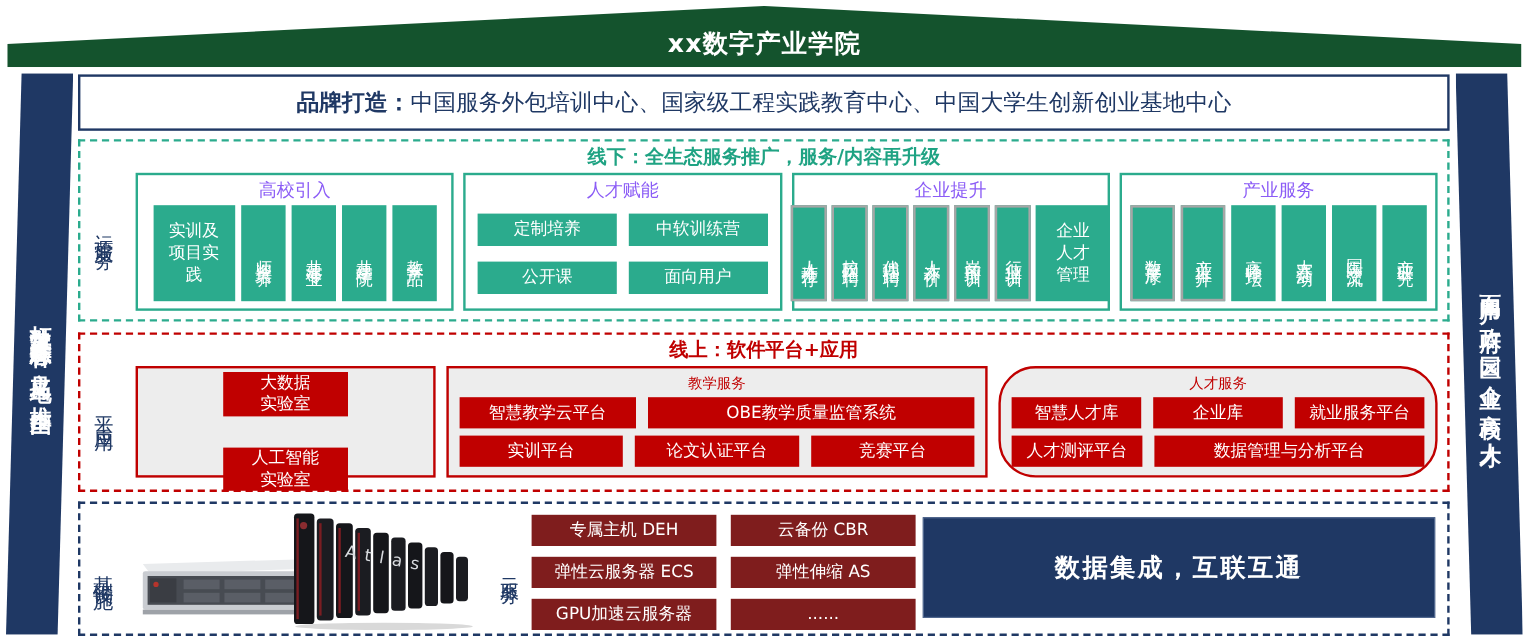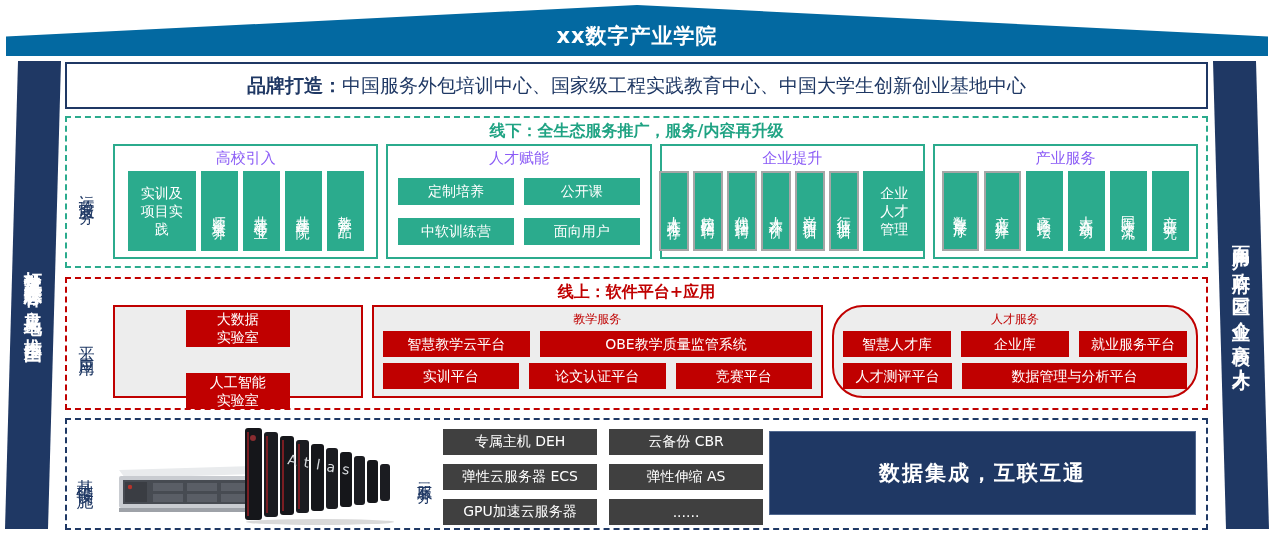--- a/index.html
+++ b/index.html
@@ -1,21 +1,21 @@
 <!DOCTYPE html>
 <html><head>
 <meta charset="utf-8">
 <style>
   html,body { margin:0; padding:0; background:#fff; }
   .page { position:relative; width:1274px; height:536px; background:#fff;
           font-family:"DejaVu Sans", sans-serif; overflow:hidden; }
 
   
   .banner { position:absolute; left:6px; top:5px; width:1262px; height:51px;
-            background:#0369a1;
+            background:#14532d;
             clip-path:polygon(0 62%, 50% 0, 100% 62%, 100% 100%, 0 100%);
             display:flex; align-items:flex-end; justify-content:center;
             padding-bottom:6px; box-sizing:border-box; }
   .banner-title { color:#fff; font-size:21px; font-weight:bold; letter-spacing:1px; }
 
   
   .sidebar { position:absolute; top:61px; height:468px; width:56px; background:#1F3864; }
   .sidebar.left  { left:5px;  clip-path:polygon(13px 0, 56px 0, 43px 100%, 0 100%); }
   .sidebar.right { right:5px; clip-path:polygon(0 0, 43px 0, 56px 100%, 13px 100%); }
   .vbar-text { position:absolute; inset:0; display:flex; align-items:center; justify-content:center;
@@ -81,21 +81,21 @@
 
   
   .infra { top:418px; height:112px; border:2px dashed #1F3864; }
   .infra .side-label { font-size:17px; letter-spacing:4px; }
   .cloud-label { position:absolute; left:344px; top:0; bottom:0; width:26px;
                  display:flex; align-items:center; justify-content:center;
                  writing-mode:vertical-rl; text-orientation:upright;
                  color:#1F3864; font-size:16px; letter-spacing:3px; }
   .svc-grid { position:absolute; left:376px; top:9px; width:320px;
               display:grid; grid-template-columns:1fr 1fr; gap:9px 12px; }
-  .sbtn { background:#404040; color:#fff; height:26px; font-size:14px;
+  .sbtn { background:#7f1d1d; color:#fff; height:26px; font-size:14px;
           display:flex; align-items:center; justify-content:center; }
   .data-box { position:absolute; left:702px; right:10px; top:11px; bottom:13px;
               background:#1F3864; border:1px solid #51688f;
               display:flex; align-items:center; justify-content:center;
               color:#fff; font-size:21px; font-weight:bold; letter-spacing:2px; }
   .img-rack  { position:absolute; left:44px; top:36px; }
   .img-atlas { position:absolute; left:174px; top:4px; }
 </style>
 </head>
 <body>
@@ -133,22 +133,22 @@
           <div class="chip chip-v">共建专业</div>
           <div class="chip chip-v">共建学院</div>
           <div class="chip chip-v">教学产品</div>
         </div>
       </div>
 
       <div class="g-box">
         <div class="g-title">人才赋能</div>
         <div class="g-grid">
           <div class="chip">定制培养</div>
+          <div class="chip">中软训练营</div>
           <div class="chip">公开课</div>
-          <div class="chip">中软训练营</div>
           <div class="chip">面向用户</div>
         </div>
       </div>
 
       <div class="g-box">
         <div class="g-title">企业提升</div>
         <div class="g-items" style="gap:4px;">
           <div class="chip chip-v narrow chip-gray">人才推荐</div>
           <div class="chip chip-v narrow chip-gray">校园招聘</div>
           <div class="chip chip-v narrow chip-gray">代理招聘</div>

